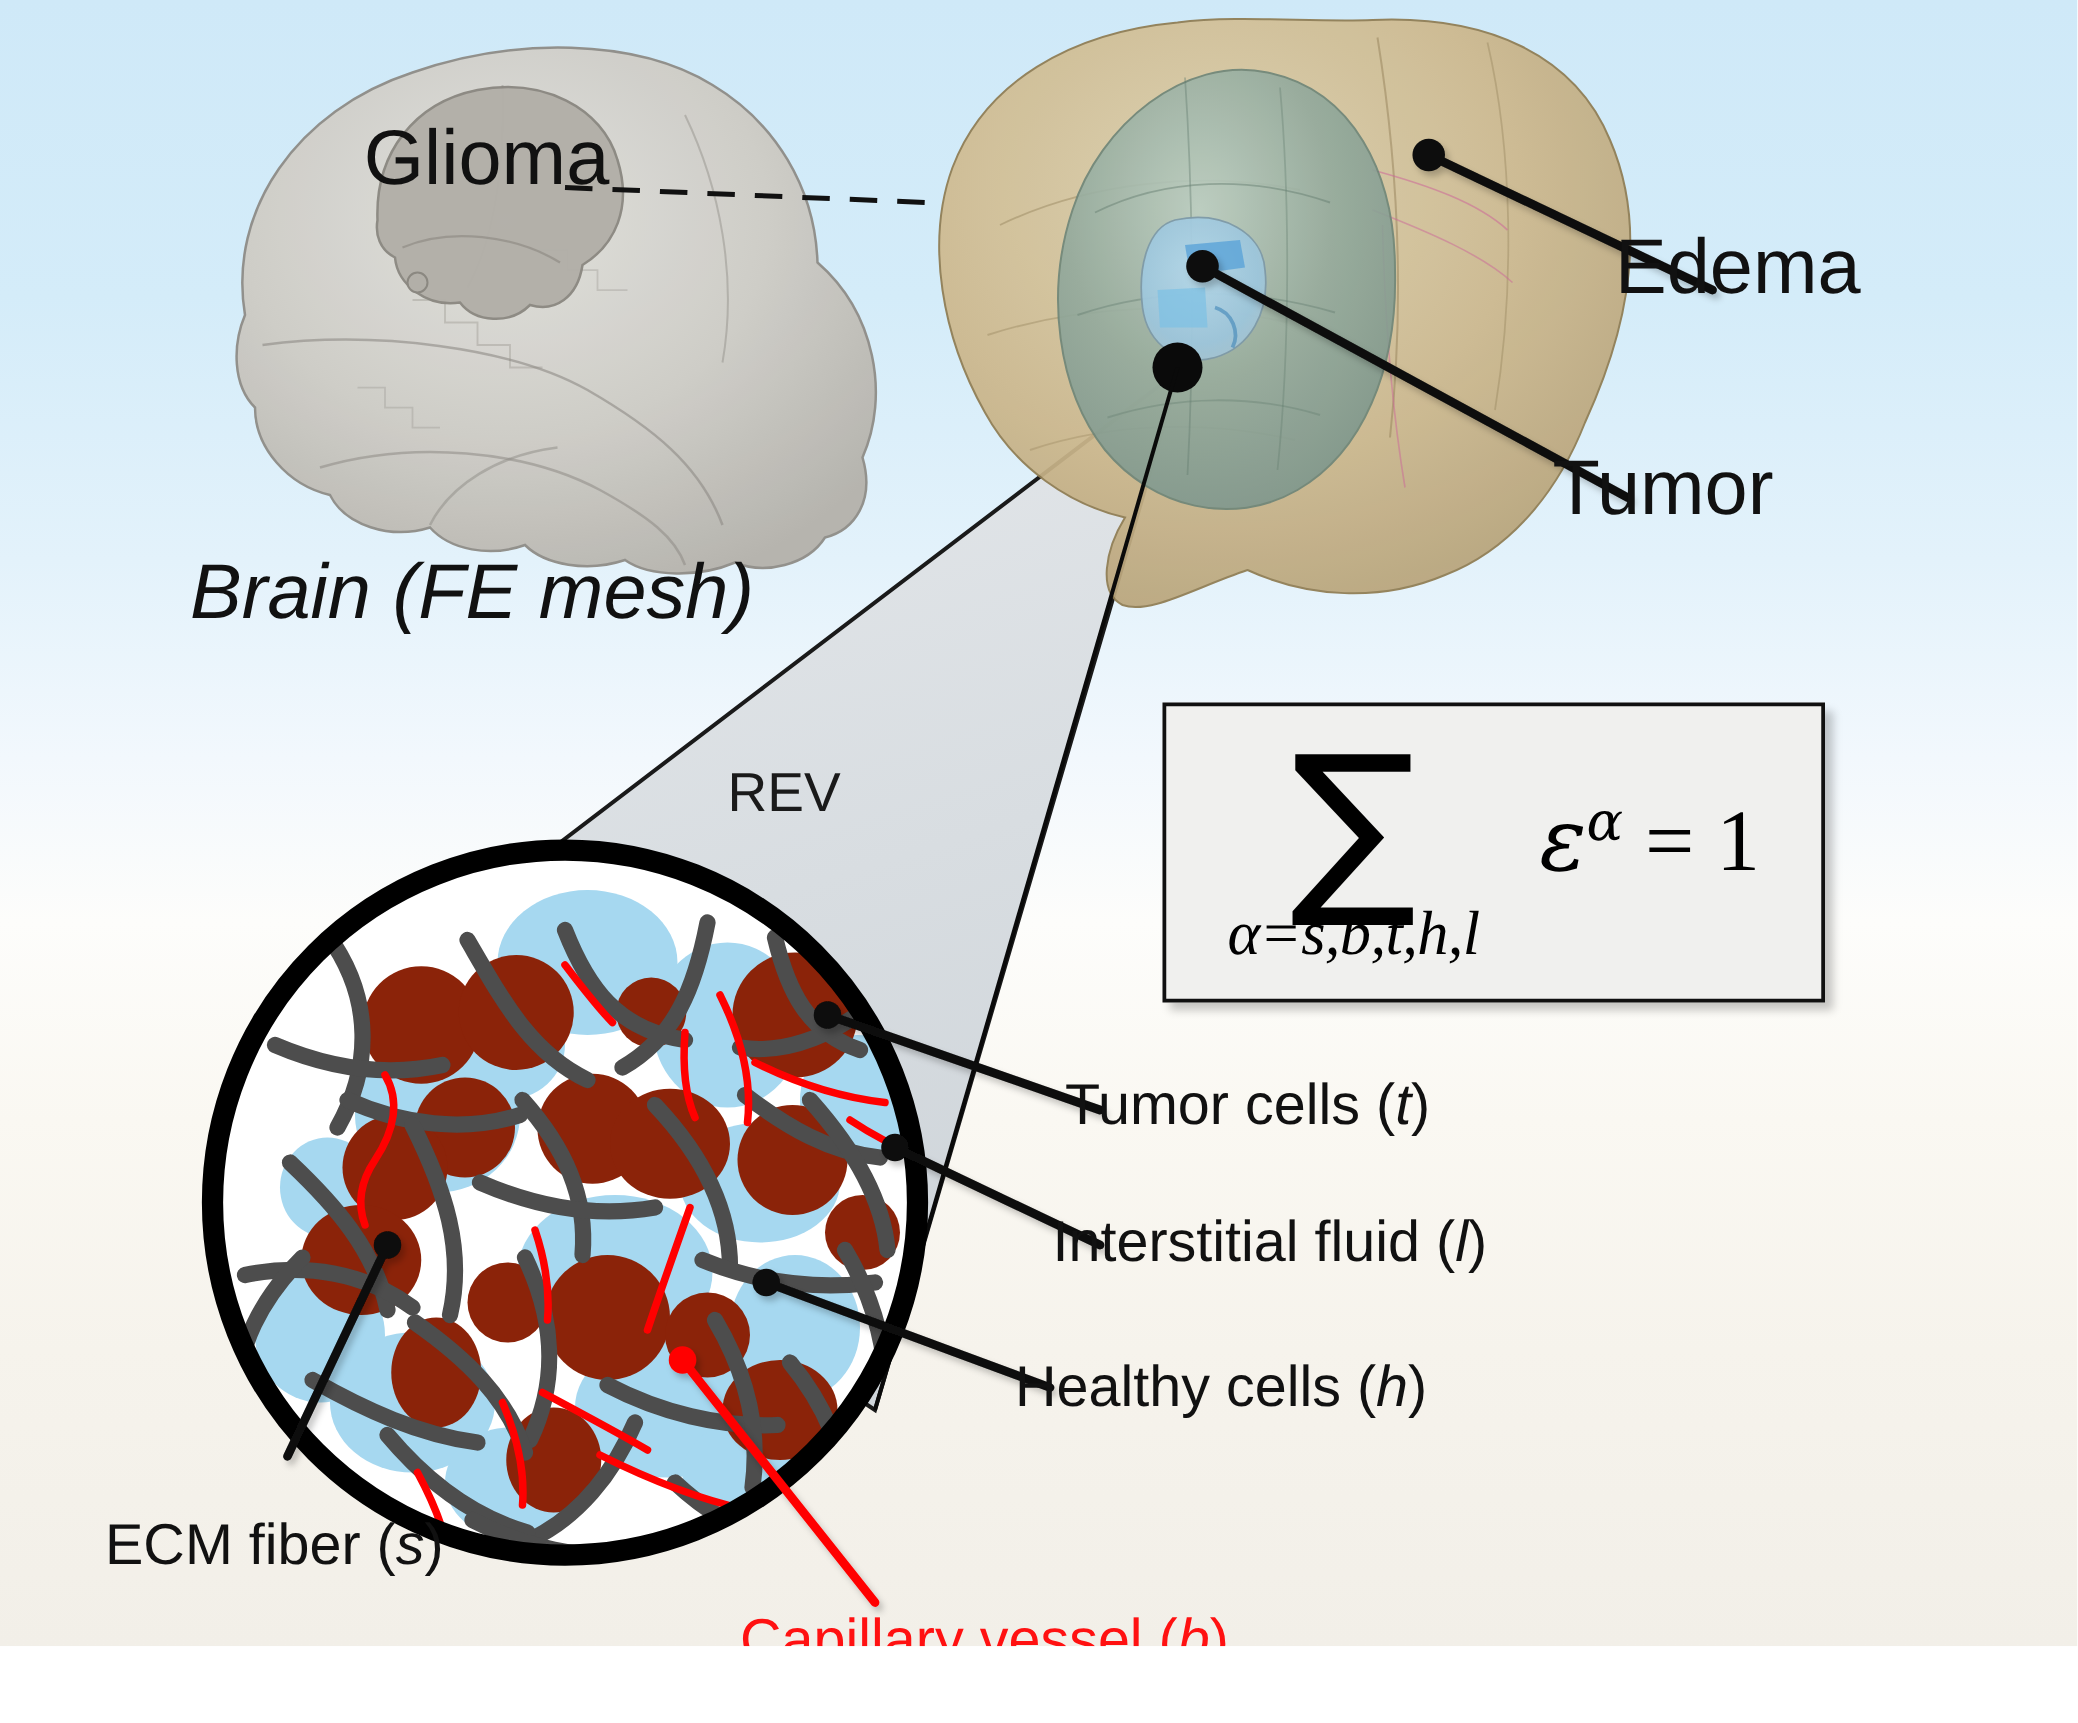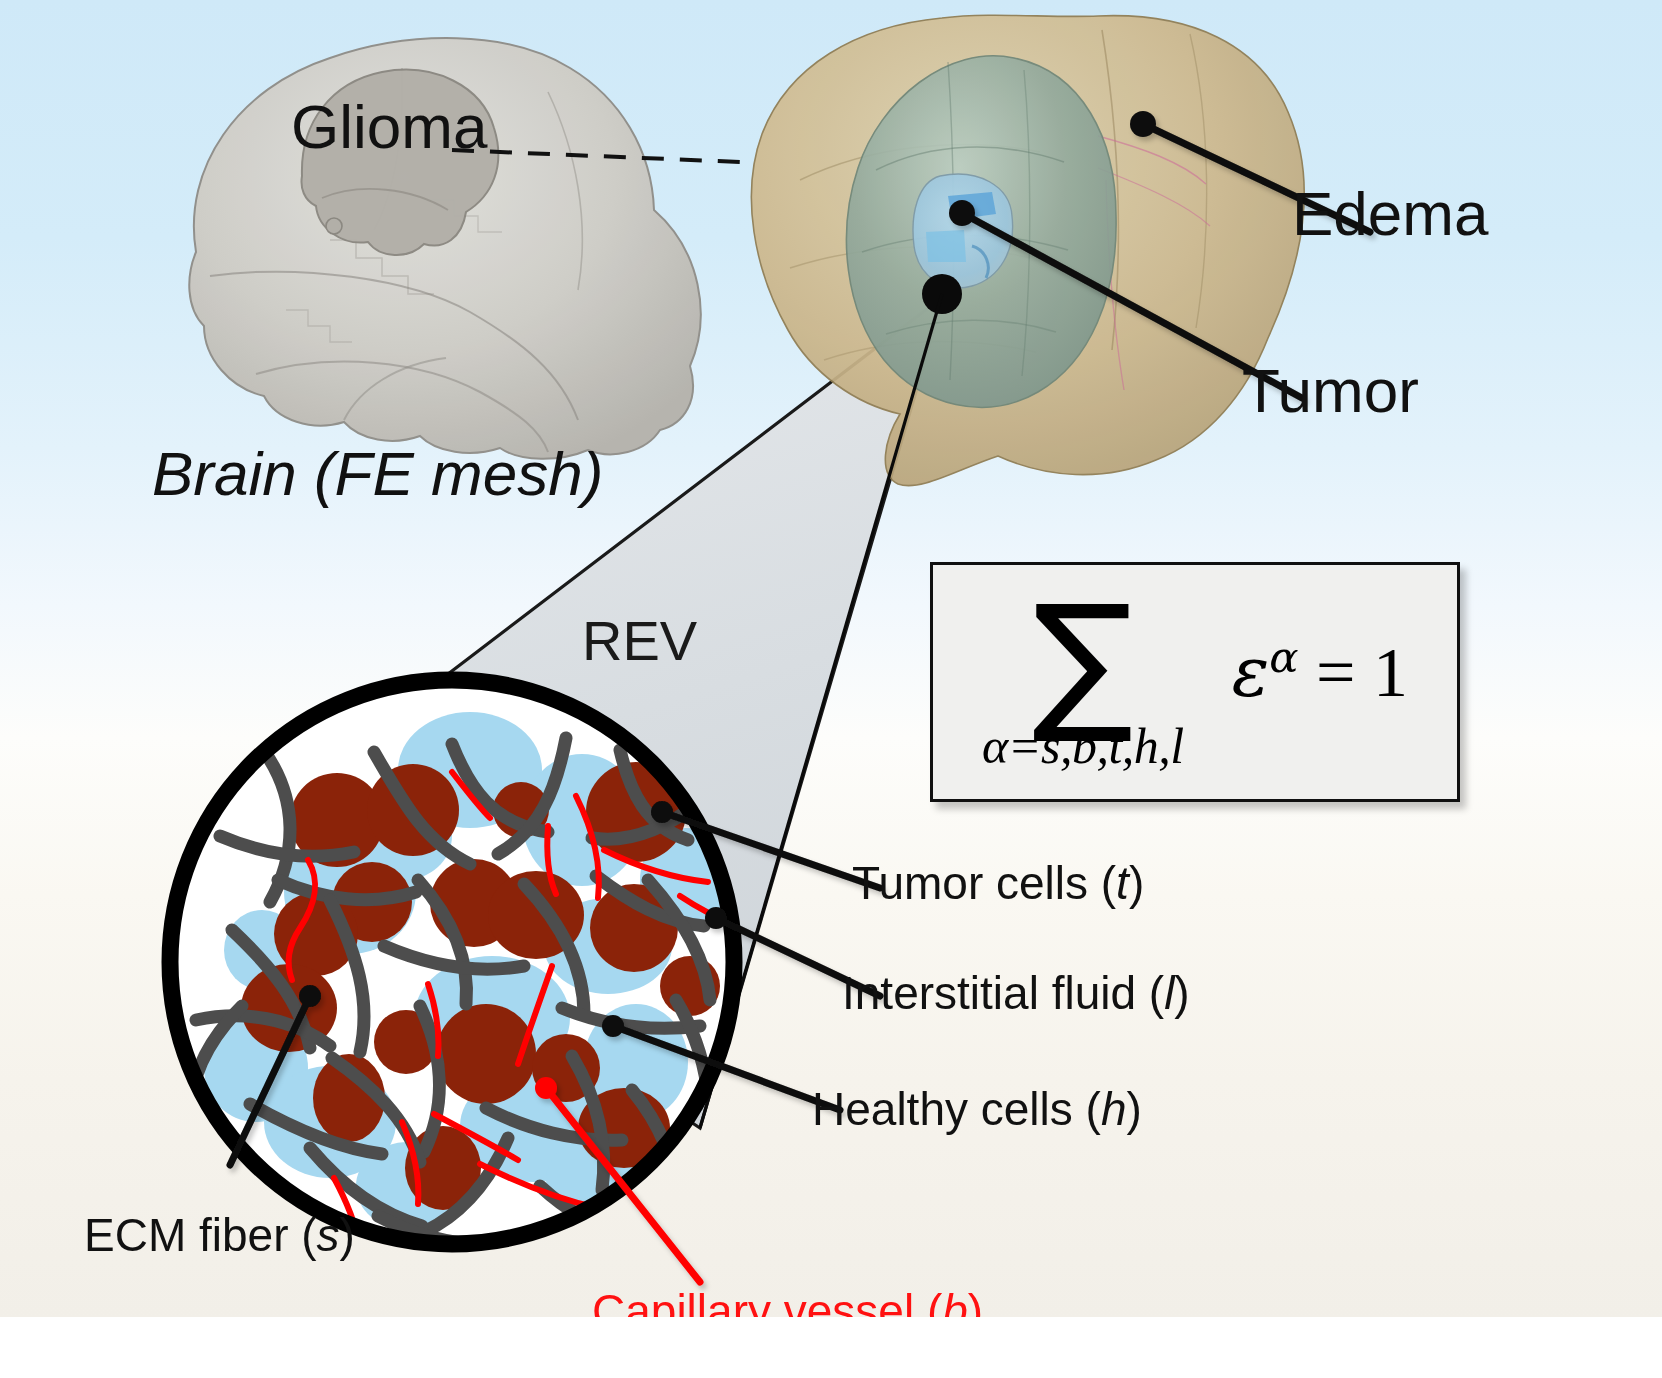--- a/index.html
+++ b/index.html
@@ -27,21 +27,21 @@
 
   .lbl {
     position: absolute;
     color: #111111;
     font-family: "Liberation Sans", sans-serif;
     white-space: nowrap;
     line-height: 1;
   }
   .lbl-big { font-size: 62px; }
   .lbl-mid { font-size: 46px; }
-  .lbl-rev { font-size: 56px; color: #1a1a1a; }
+  .lbl-rev { font-size: 44px; color: #1a1a1a; }
   .lbl-red { color: #ff1111; }
   .ital { font-style: italic; }
 
   
   #eqbox {
     position: absolute;
     left: 930px;
     top: 562px;
     width: 530px;
     height: 240px;

